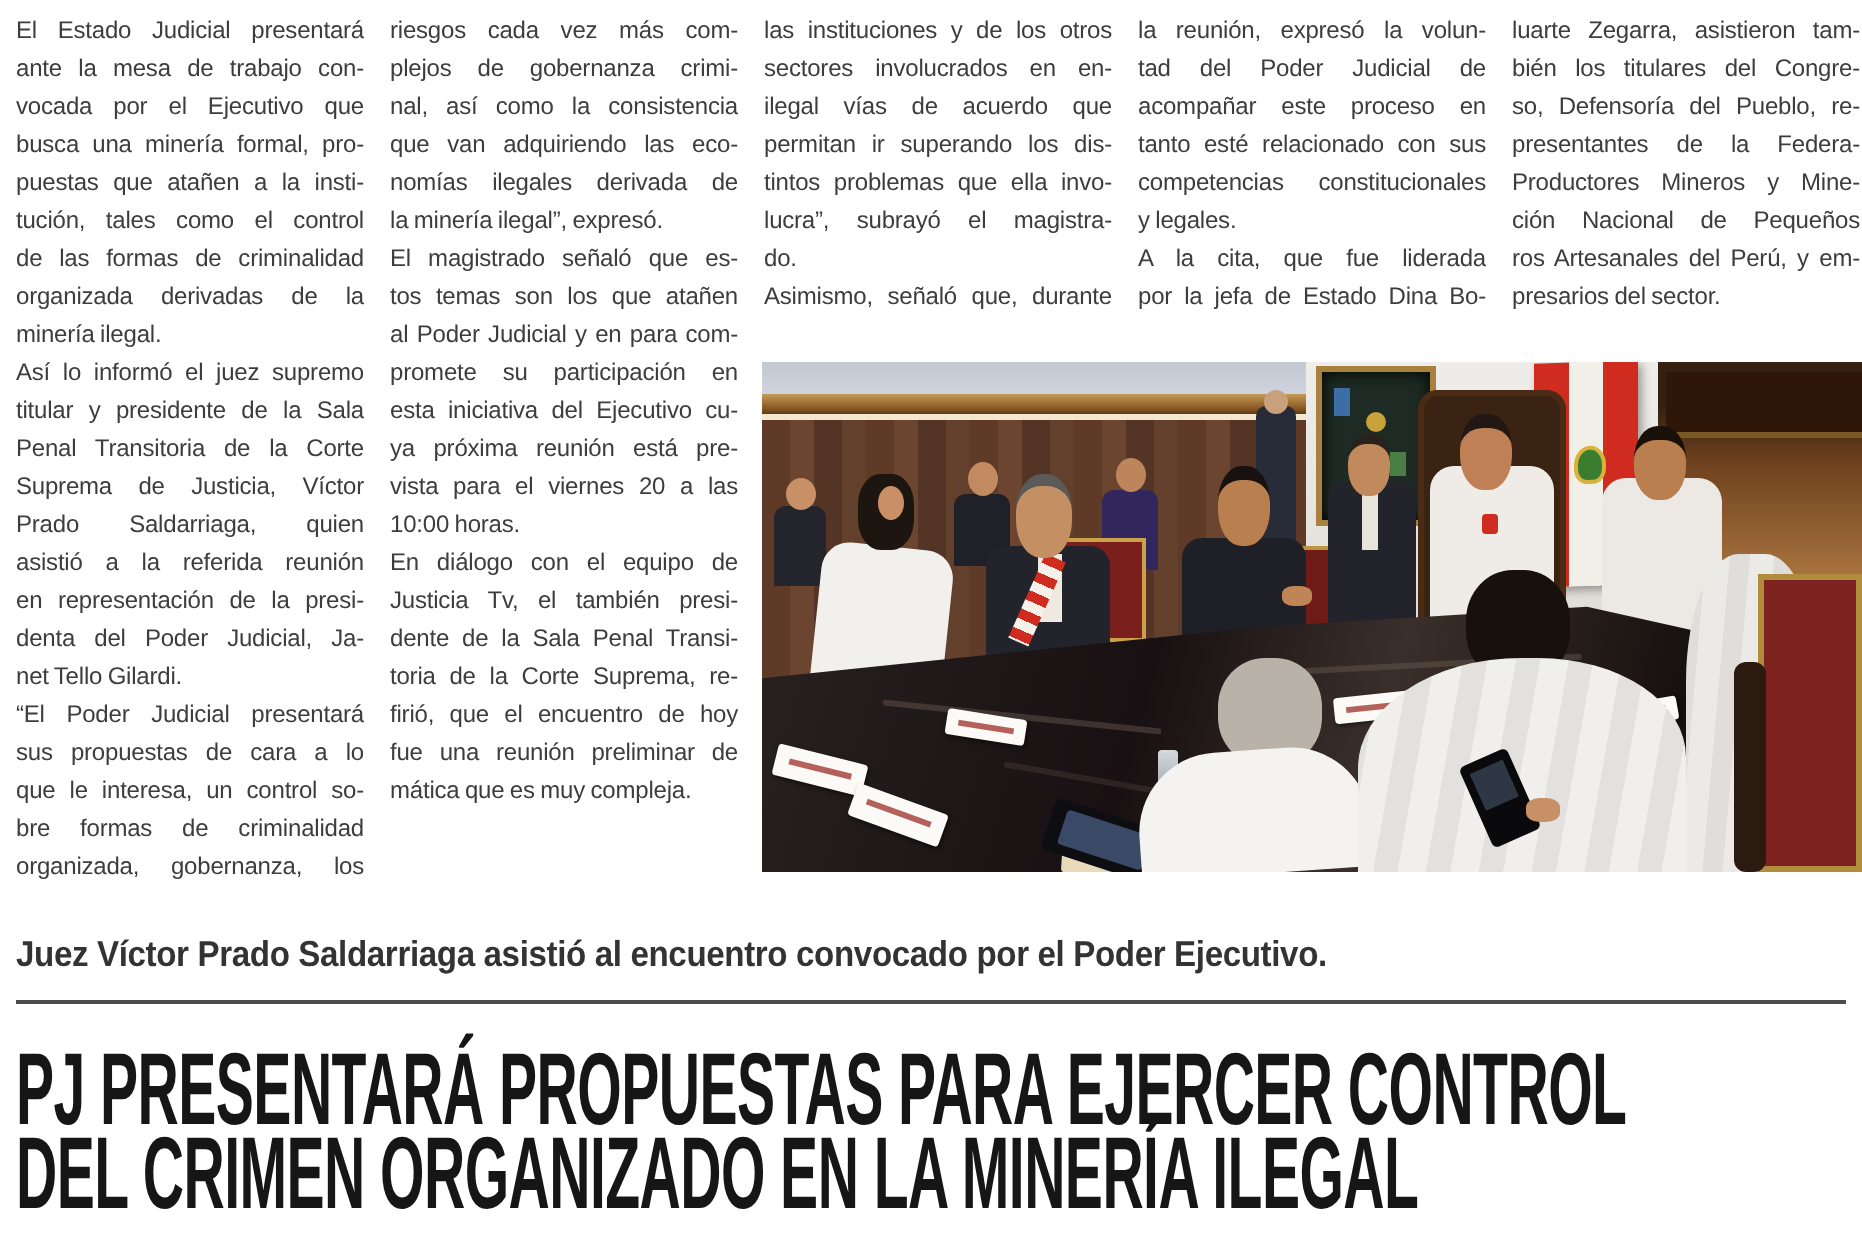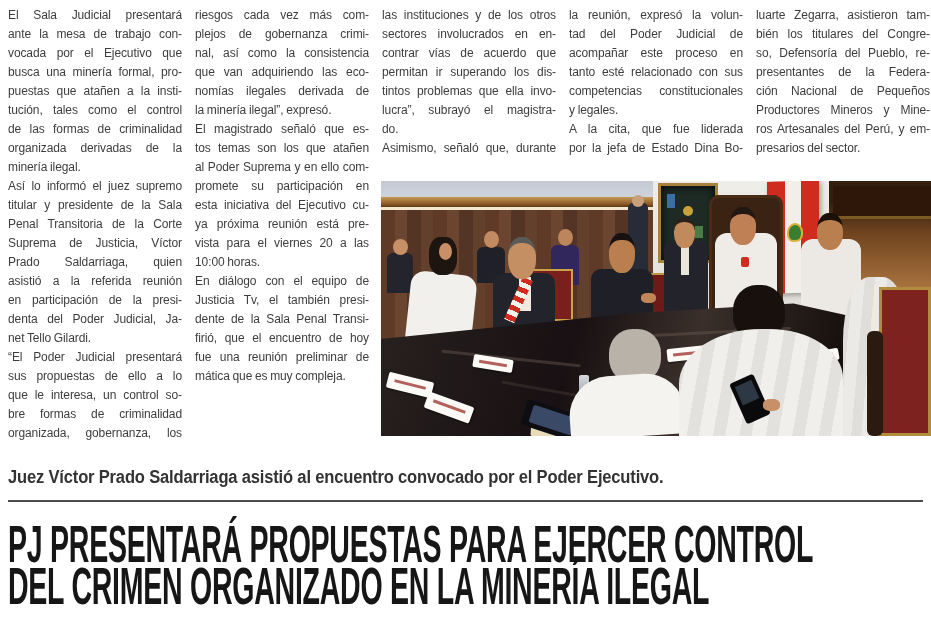--- a/index.html
+++ b/index.html
@@ -131,70 +131,71 @@
   .red-chair{left:498px;top:106px;width:52px;height:149px;background:#7e2220;
              box-shadow:inset 0 0 0 3px #b08c3c;}
   .chair-arm{left:486px;top:150px;width:16px;height:105px;background:#2a1a10;border-radius:6px;}
 </style>
 </head>
 <body>
 
 <div class="page">
 
   <div class="col" id="c1">
-      <div class="line just">El Sala Judicial presentará</div>
+      <div class="line just">El Estado Judicial presentará</div>
       <div class="line just">ante la mesa de trabajo con-</div>
       <div class="line just">vocada por el Ejecutivo que</div>
       <div class="line just">busca una minería formal, pro-</div>
       <div class="line just">puestas que atañen a la insti-</div>
       <div class="line just">tución, tales como el control</div>
       <div class="line just">de las formas de criminalidad</div>
       <div class="line just">organizada derivadas de la</div>
       <div class="line">minería ilegal.</div>
       <div class="line just">Así lo informó el juez supremo</div>
       <div class="line just">titular y presidente de la Sala</div>
       <div class="line just">Penal Transitoria de la Corte</div>
       <div class="line just">Suprema de Justicia, Víctor</div>
       <div class="line just">Prado Saldarriaga, quien</div>
       <div class="line just">asistió a la referida reunión</div>
-      <div class="line just">en participación de la presi-</div>
+      <div class="line just">en representación de la presi-</div>
       <div class="line just">denta del Poder Judicial, Ja-</div>
       <div class="line">net Tello Gilardi.</div>
       <div class="line just">“El Poder Judicial presentará</div>
-      <div class="line just">sus propuestas de ello a lo</div>
+      <div class="line just">sus propuestas de cara a lo</div>
       <div class="line just">que le interesa, un control so-</div>
       <div class="line just">bre formas de criminalidad</div>
       <div class="line just">organizada, gobernanza, los</div>
     </div>
   <div class="col" id="c2">
       <div class="line just">riesgos cada vez más com-</div>
       <div class="line just">plejos de gobernanza crimi-</div>
       <div class="line just">nal, así como la consistencia</div>
       <div class="line just">que van adquiriendo las eco-</div>
       <div class="line just">nomías ilegales derivada de</div>
       <div class="line">la minería ilegal”, expresó.</div>
       <div class="line just">El magistrado señaló que es-</div>
       <div class="line just">tos temas son los que atañen</div>
-      <div class="line just">al Poder Suprema y en ello com-</div>
+      <div class="line just">al Poder Judicial y en para com-</div>
       <div class="line just">promete su participación en</div>
       <div class="line just">esta iniciativa del Ejecutivo cu-</div>
       <div class="line just">ya próxima reunión está pre-</div>
       <div class="line just">vista para el viernes 20 a las</div>
       <div class="line">10:00 horas.</div>
       <div class="line just">En diálogo con el equipo de</div>
       <div class="line just">Justicia Tv, el también presi-</div>
       <div class="line just">dente de la Sala Penal Transi-</div>
+      <div class="line just">toria de la Corte Suprema, re-</div>
       <div class="line just">firió, que el encuentro de hoy</div>
       <div class="line just">fue una reunión preliminar de</div>
       <div class="line">mática que es muy compleja.</div>
     </div>
   <div class="col" id="c3">
       <div class="line just">las instituciones y de los otros</div>
       <div class="line just">sectores involucrados en en-</div>
-      <div class="line just">contrar vías de acuerdo que</div>
+      <div class="line just">ilegal vías de acuerdo que</div>
       <div class="line just">permitan ir superando los dis-</div>
       <div class="line just">tintos problemas que ella invo-</div>
       <div class="line just">lucra”, subrayó el magistra-</div>
       <div class="line">do.</div>
       <div class="line just">Asimismo, señaló que, durante</div>
     </div>
   <div class="col" id="c4">
       <div class="line just">la reunión, expresó la volun-</div>
       <div class="line just">tad del Poder Judicial de</div>
       <div class="line just">acompañar este proceso en</div>
@@ -202,22 +203,22 @@
       <div class="line just">competencias constitucionales</div>
       <div class="line">y legales.</div>
       <div class="line just">A la cita, que fue liderada</div>
       <div class="line just">por la jefa de Estado Dina Bo-</div>
     </div>
   <div class="col" id="c5">
       <div class="line just">luarte Zegarra, asistieron tam-</div>
       <div class="line just">bién los titulares del Congre-</div>
       <div class="line just">so, Defensoría del Pueblo, re-</div>
       <div class="line just">presentantes de la Federa-</div>
+      <div class="line just">Productores Mineros y Mine-</div>
       <div class="line just">ción Nacional de Pequeños</div>
-      <div class="line just">Productores Mineros y Mine-</div>
       <div class="line just">ros Artesanales del Perú, y em-</div>
       <div class="line">presarios del sector.</div>
     </div>
 
   <div class="photo">
     <div class="ceiling"></div>
     <div class="molding"></div>
     <div class="molding-line"></div>
     <div class="wood"></div>
     <div class="whitewall"></div>

